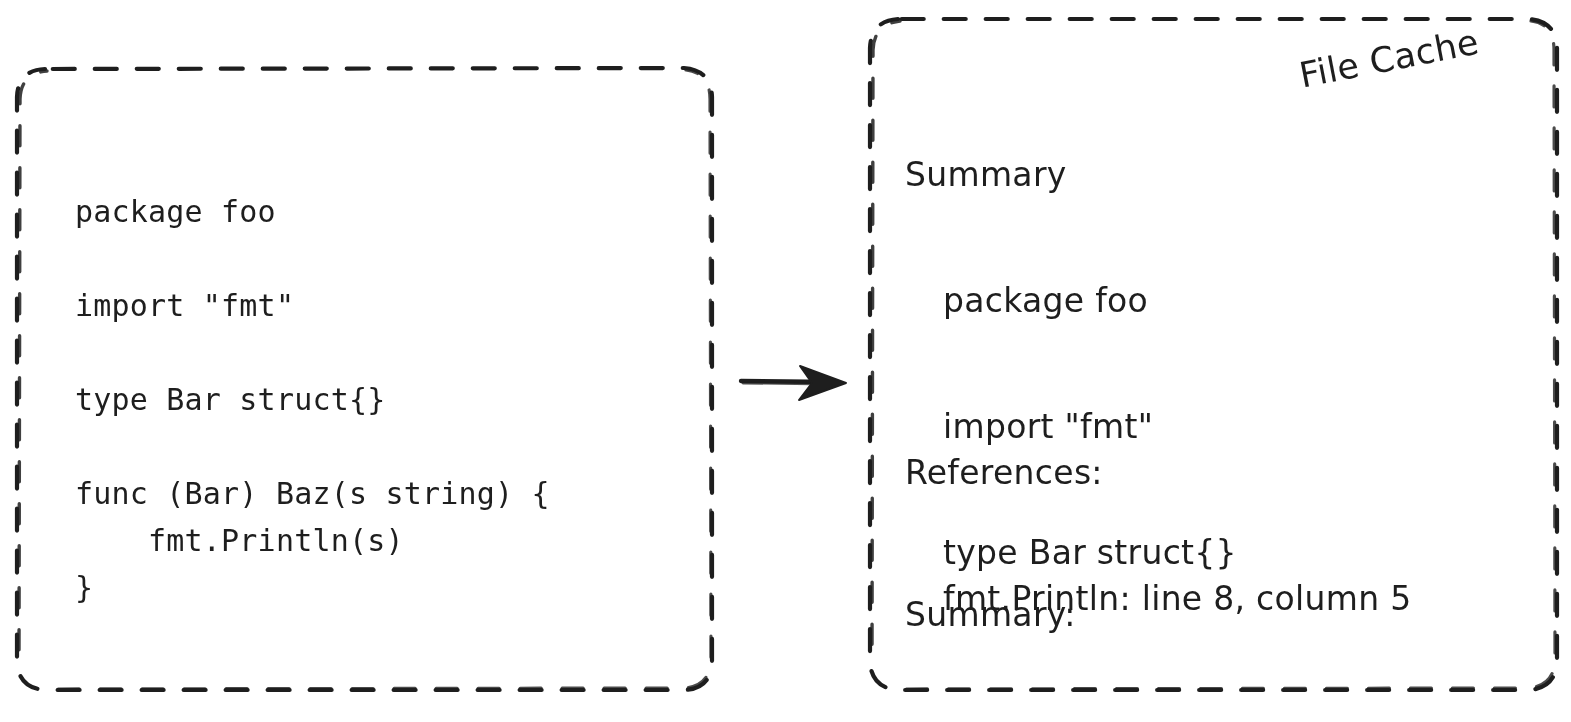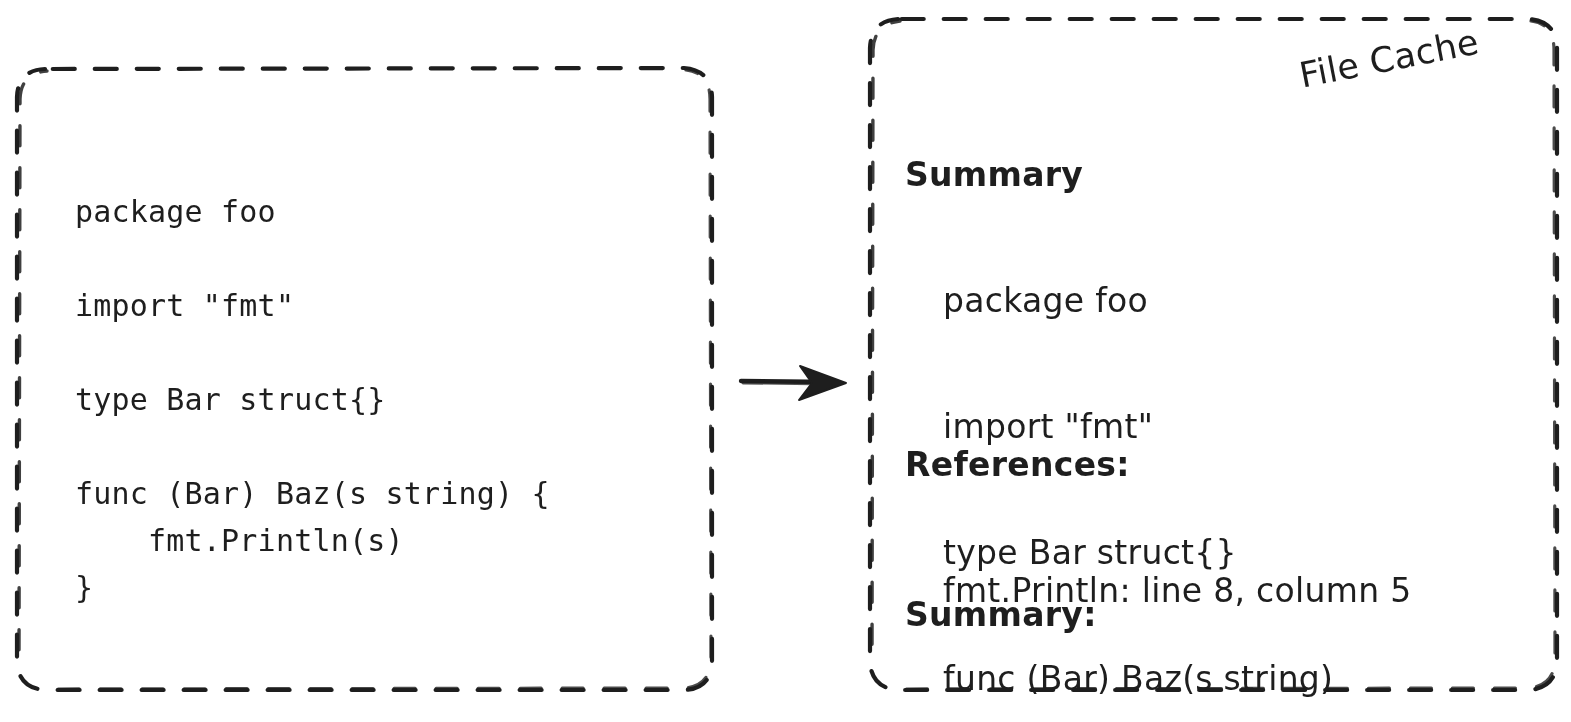--- a/index.html
+++ b/index.html
@@ -69,28 +69,27 @@
   }
   .section {
     position: absolute;
     left: 35px;
     white-space: pre;
     font-size: 33px;
     line-height: 42px;
   }
   .section .head {
     display: block;
-    font-weight: bold;
   }
   .section .item {
     display: block;
     padding-left: 38px;
   }
   #section-summary    { top: 52px; }
-  #section-references { top: 342px; }
+  #section-references { top: 350px; }
   #section-methods    { top: 492px; }
 </style>
 </head>
 <body>
 
 <div id="canvas">
 
   <svg id="sketch-layer" viewBox="0 0 1571 722">
     <g fill="none" stroke="#1e1e1e" stroke-width="4.2" stroke-linecap="round">
 
@@ -130,21 +129,20 @@
 
   <div class="cache-panel">
 
     <div class="hand cache-title">File Cache</div>
 
     <div class="hand section" id="section-summary">
       <span class="head">Summary</span>
       <span class="item">package foo</span>
       <span class="item">import "fmt"</span>
       <span class="item">type Bar struct{}</span>
-      <span class="item">func (Bar) Baz(s string)</span>
     </div>
 
     <div class="hand section" id="section-references">
       <span class="head">References:</span>
       <span class="item">fmt.Println: line 8, column 5</span>
     </div>
 
     <div class="hand section" id="section-methods">
       <span class="head">Summary:</span>
       <span class="item">Baz(string): Bar</span>

